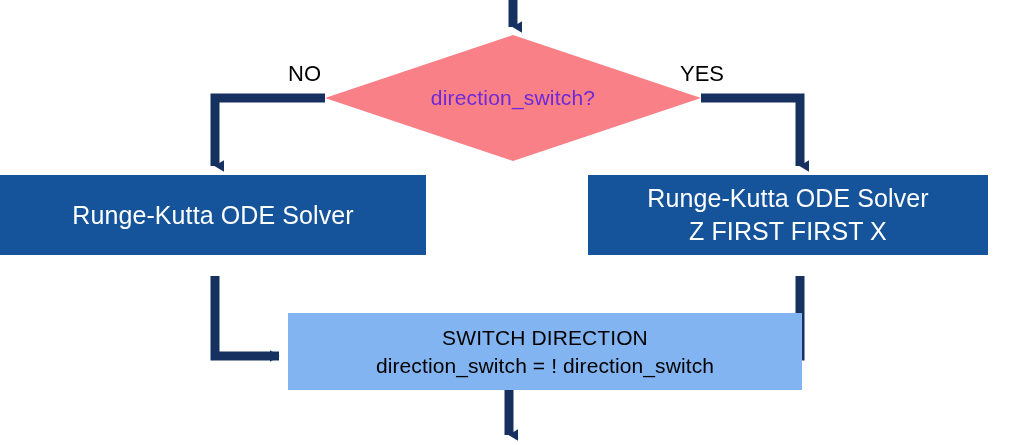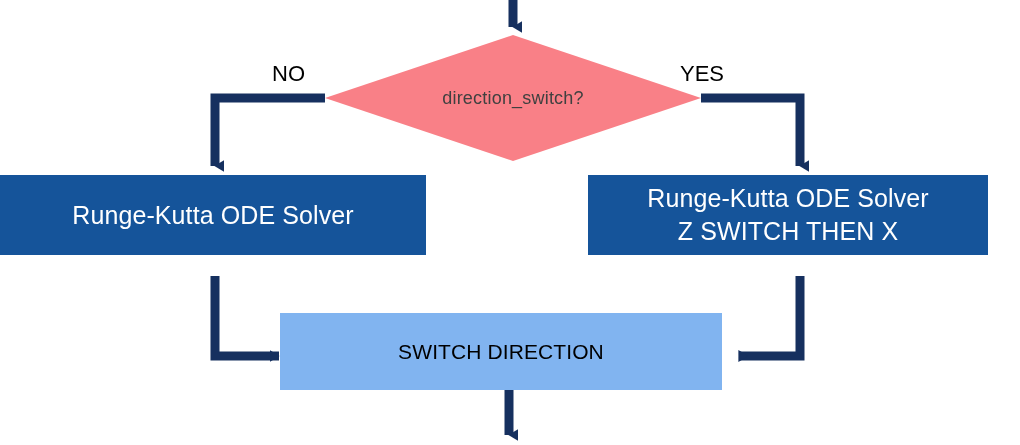--- a/index.html
+++ b/index.html
@@ -44,62 +44,62 @@
   #decision .diamond-shape {
     position: absolute;
     left: 0;
     top: 0;
     width: 100%;
     height: 100%;
   }
   #decision .node-text {
     position: relative;
     z-index: 2;
-    color: #404040;
-    font-size: 18px;
+    color: #6d28d9;
+    font-size: 21px;
     line-height: 26px;
     letter-spacing: 0.2px;
   }
   
   .proc-dark {
     background: #15549A;
     top: 175px;
     height: 80px;
   }
   .proc-dark .node-text {
     color: #FFFFFF;
     font-size: 25px;
     line-height: 33px;
     letter-spacing: 0.1px;
   }
   #solver-no  { left: 0px;   width: 426px; }
   #solver-yes { left: 588px; width: 400px; }
   
   #switch-box {
-    left: 280px;
+    left: 288px;
     top: 313px;
-    width: 442px;
+    width: 514px;
     height: 77px;
     background: #81B4F0;
   }
   #switch-box .node-text {
     color: #000000;
     font-size: 21px;
     line-height: 28px;
     letter-spacing: 0.1px;
   }
   
   .branch-label {
     position: absolute;
     color: #000000;
     font-size: 22px;
     line-height: 24px;
     white-space: nowrap;
   }
-  #label-no  { left: 272px; top: 62px; }
+  #label-no  { left: 288px; top: 62px; }
   #label-yes { left: 680px; top: 62px; }
 </style>
 </head>
 <body>
 
 <div id="stage">
 
   <svg id="edges" viewBox="0 0 1020 445" width="1020" height="445" xmlns="http://www.w3.org/2000/svg">
     <defs>
       <marker id="arrowDown" markerWidth="12" markerHeight="10" refX="6" refY="9.4" orient="auto" markerUnits="userSpaceOnUse">
@@ -135,20 +135,21 @@
 
   <div class="branch-label" id="label-no">NO</div>
   <div class="branch-label" id="label-yes">YES</div>
 
   <div class="node proc-dark" id="solver-no">
     <div class="node-text">Runge-Kutta ODE Solver</div>
   </div>
 
   <div class="node proc-dark" id="solver-yes">
     <div class="node-text">Runge-Kutta ODE Solver</div>
-    <div class="node-text">Z SWITCH THEN X</div>
+    <div class="node-text">Z FIRST FIRST X</div>
   </div>
 
   <div class="node" id="switch-box">
     <div class="node-text">SWITCH DIRECTION</div>
+    <div class="node-text">direction_switch = ! direction_switch</div>
   </div>
 
 </div>
 
 </body></html>

